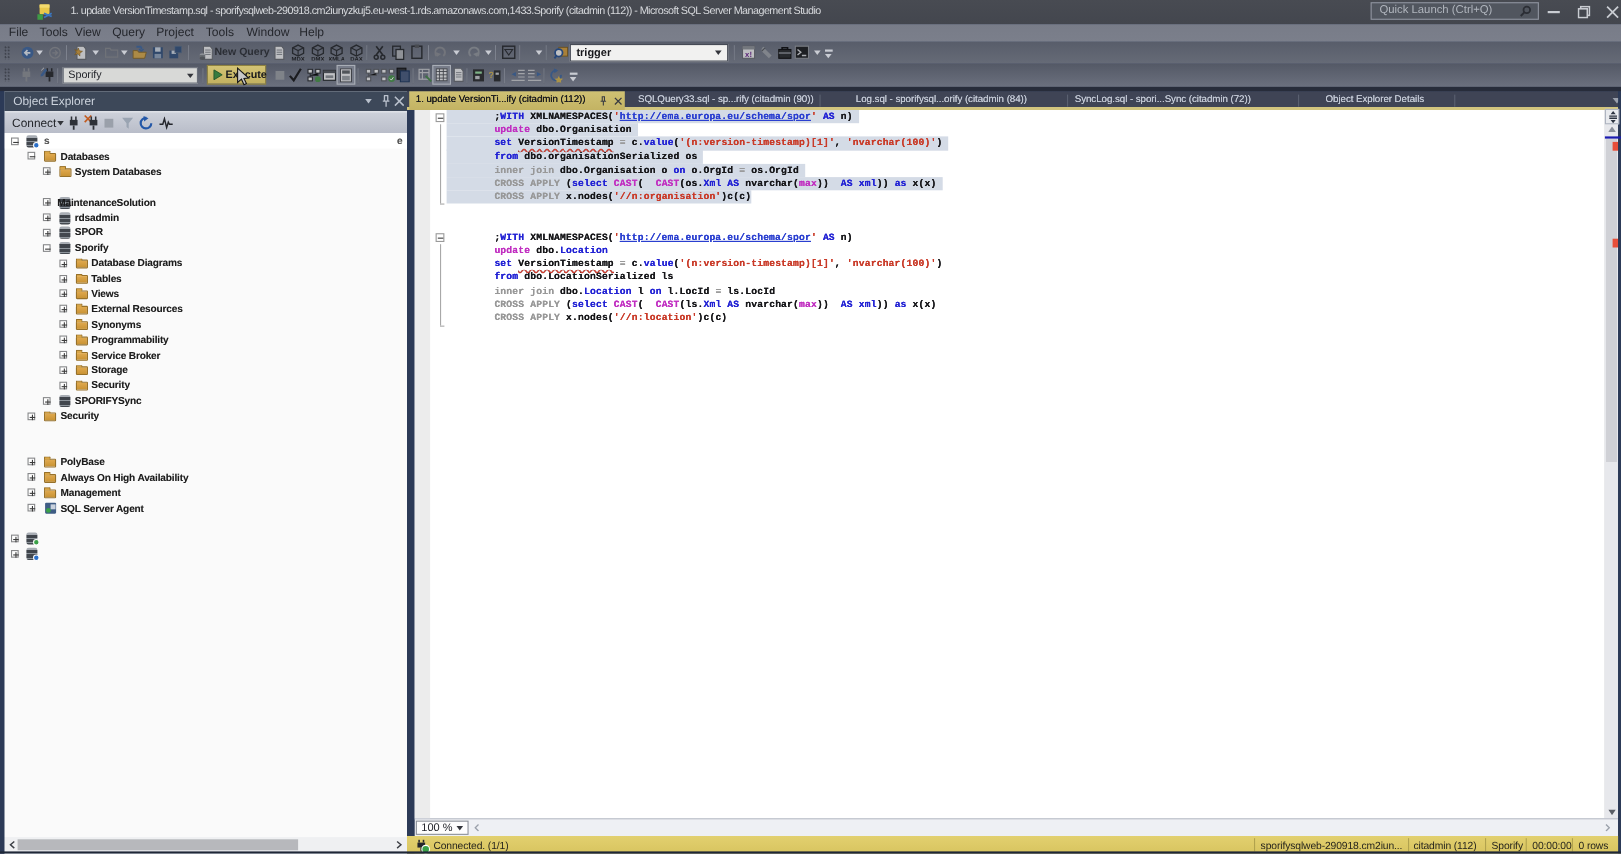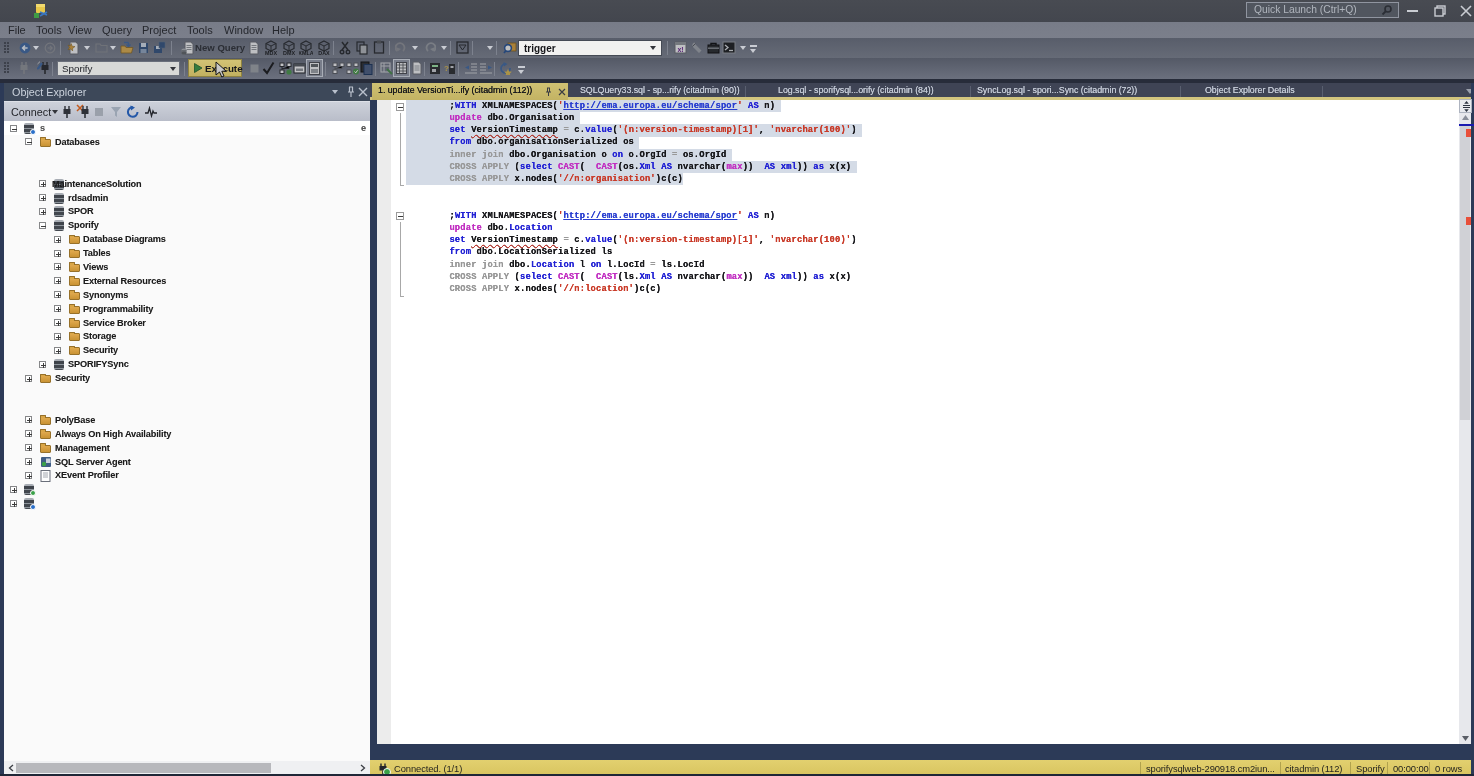--- a/index.html
+++ b/index.html
@@ -64,20 +64,21 @@
 </head>
 <body>
 <div id="root">
   <div class="abs" id="titlebar">
     <svg class="abs" style="left:33px;top:3px" width="16" height="16" viewBox="0 0 16 16">
       <rect x="3" y="1" width="9" height="9" rx="1" fill="#e8c84a"></rect>
       <rect x="3" y="1" width="9" height="3" fill="#f2da6e"></rect>
       <path d="M1 10 L6 10 L6 15 L1 15 Z" fill="#3f9b45"></path>
       <path d="M7 9 L14 12 M14 9 L7 13" stroke="#3a77c2" stroke-width="1.6" fill="none"></path>
     </svg>
+    <div class="abs" id="title">1. update VersionTimestamp.sql - sporifysqlweb-290918.cm2iunyzkuj5.eu-west-1.rds.amazonaws.com,1433.Sporify (citadmin (112)) - Microsoft SQL Server Management Studio</div>
     <div class="abs" style="left:1246px;top:2px;width:153px;height:16px;background:#51565f;border:1px solid #9095a0;"></div>
     <div class="abs" style="left:1254px;top:2px;height:16px;line-height:16px;font-size:10.3px;color:#b0b5bd;">Quick Launch (Ctrl+Q)</div>
     <svg class="abs" style="left:1381px;top:4px" width="12" height="12" viewBox="0 0 12 12">
         <circle cx="7" cy="5" r="3" fill="none" stroke="#2b2e35" stroke-width="1.6"></circle>
         <path d="M5 7 L1.5 10.5" stroke="#2b2e35" stroke-width="1.8"></path>
       </svg>
     <div class="abs" style="left:1407px;top:10px;width:11px;height:2px;background:#c9ccd2;"></div>
     <svg class="abs" style="left:1434px;top:5px" width="12" height="12" viewBox="0 0 12 12">
         <rect x="3" y="1" width="8" height="8" fill="none" stroke="#c9ccd2" stroke-width="1.4"></rect>
         <rect x="1" y="3" width="8" height="8" fill="#43464e" stroke="#c9ccd2" stroke-width="1.4"></rect>
@@ -392,20 +393,25 @@
           <span class="db" style="left:20px"></span>
           <span class="badge" style="left:26px;top:7px;background:#2a6fc9;border:1px solid #fff;"></span>
           <span class="tl" style="left:36px;color:#555">s</span>
           <span class="tl" style="left:357px;color:#555">e</span>
         </div>
       <div class="tr" style="top:14.3px">
           <b class="e" style="left:21px"></b>
           <span class="fold" style="left:36px"></span>
           <span class="tl" style="left:51px">Databases</span>
         </div>
+      <div class="tr" style="top:28.2px">
+          <b class="e p" style="left:35px"></b>
+          <span class="fold" style="left:50px"></span>
+          <span class="tl" style="left:64px">System Databases</span>
+        </div>
       <div class="tr" style="top:56.1px">
           <b class="e p" style="left:35px"></b>
           <span class="db" style="left:50px"></span>
           <span class="tl" style="left:48px">MaintenanceSolution</span>
         </div>
       <div class="tr" style="top:70.0px">
           <b class="e p" style="left:35px"></b>
           <span class="db" style="left:50px"></span>
           <span class="tl" style="left:64px">rdsadmin</span>
         </div>
@@ -490,28 +496,20 @@
           <span class="tl" style="left:51px">Management</span>
         </div>
       <div class="tr" style="top:334.1px">
           <b class="e p" style="left:21px"></b>
           <svg class="abs" style="left:36px;top:1px" width="12" height="12" viewBox="0 0 12 12">
             <rect x="1" y="1" width="10" height="10" rx="1" fill="#3f5d85"></rect>
             <circle cx="4" cy="8" r="2.2" fill="#3aa148"></circle>
             <rect x="6" y="2.5" width="4.5" height="4.5" fill="#c9d2de"></rect>
           </svg>
           <span class="tl" style="left:51px">SQL Server Agent</span>
-        </div>
-      <div class="tr" style="top:347.9px">
-          <b class="e p" style="left:21px"></b>
-          <svg class="abs" style="left:36px;top:1px" width="11" height="12" viewBox="0 0 11 12">
-            <rect x="1" y="0.5" width="9" height="11" fill="#fdfdfd" stroke="#6a6f7a"></rect>
-            <path d="M3 3 L8 3 M3 5 L8 5 M3 7 L8 7" stroke="#8d929c" stroke-width="0.8"></path>
-          </svg>
-          <span class="tl" style="left:51px">XEvent Profiler</span>
         </div>
       <div class="tr" style="top:361.9px">
           <b class="e p" style="left:6px"></b>
           <span class="db" style="left:20px"></span>
           <span class="badge" style="left:26px;top:7px;background:#3aa148;border:1px solid #fff;"></span>
         </div>
       <div class="tr" style="top:375.8px">
           <b class="e p" style="left:6px"></b>
           <span class="db" style="left:20px"></span>
           <span class="badge" style="left:26px;top:7px;background:#2a6fc9;border:1px solid #fff;"></span>
@@ -585,20 +583,31 @@
     <svg class="abs" style="left:3px;top:15px" width="7" height="5" viewBox="0 0 7 5">
         <path d="M3.5 0 L7 5 L0 5 Z" fill="#8a8f9a"></path>
       </svg>
     <div class="abs" style="left:1px;top:26px;width:10px;height:294px;background:#d0d1d6;"></div>
     <div class="abs" style="left:7px;top:29px;width:5px;height:8px;background:#e84f3a;"></div>
     <div class="abs" style="left:7px;top:117px;width:5px;height:8px;background:#e84f3a;"></div>
     <svg class="abs" style="left:3px;top:636px" width="7" height="5" viewBox="0 0 7 5">
         <path d="M3.5 5 L7 0 L0 0 Z" fill="#5a5e66"></path>
       </svg>
   </div>
+  <div class="abs" id="hscrollrow">
+    <div class="abs" style="left:1px;top:1px;width:48px;height:13px;background:#fdfdfd;border:1px solid #8a8f98;"></div>
+    <div class="abs" style="left:6px;top:1px;height:13px;line-height:13px;font-size:10px;color:#23252b;">100 %</div>
+    <div class="caretd" style="left:38px;top:6px"></div>
+    <svg class="abs" style="left:54px;top:4px" width="5" height="7" viewBox="0 0 5 7">
+        <path d="M4 0.5 L1 3.5 L4 6.5" stroke="#9aa0aa" stroke-width="1.2" fill="none"></path>
+      </svg>
+    <svg class="abs" style="left:1082px;top:4px" width="5" height="7" viewBox="0 0 5 7">
+        <path d="M1 0.5 L4 3.5 L1 6.5" stroke="#9aa0aa" stroke-width="1.2" fill="none"></path>
+      </svg>
+  </div>
   <div class="abs" id="statusbar">
     <svg class="abs" style="left:8px;top:3px" width="11" height="12" viewBox="0 0 11 12">
         <path d="M3 0.5 L3 3 M7 0.5 L7 3" stroke="#23252b" stroke-width="1.4"></path>
         <rect x="1.5" y="3" width="7" height="4.5" fill="#23252b"></rect>
         <path d="M5 7.5 L5 11" stroke="#23252b" stroke-width="1.6"></path>
       </svg>
     <div class="abs" style="left:13px;top:8px;width:8px;height:8px;border-radius:50%;background:#3aa148;border:1px solid #fff;"></div>
     <div class="st" style="left:24px">Connected. (1/1)</div>
     <div class="ssep" style="left:770px"></div>
     <div class="st" style="left:776px">sporifysqlweb-290918.cm2iun...</div>

